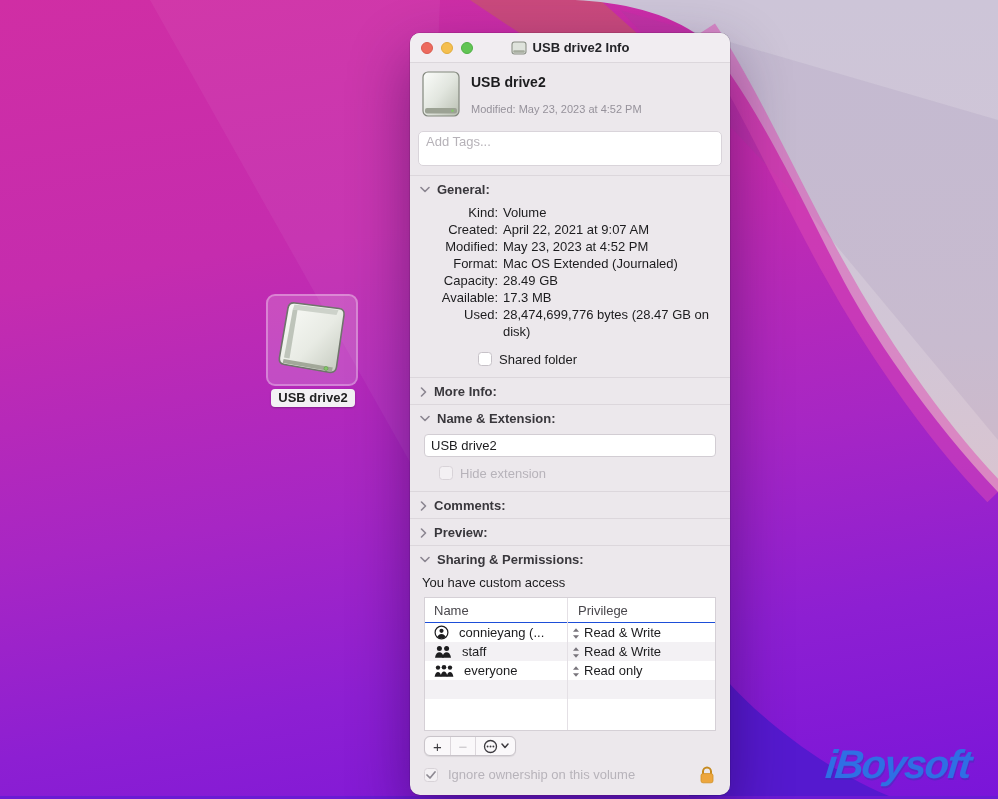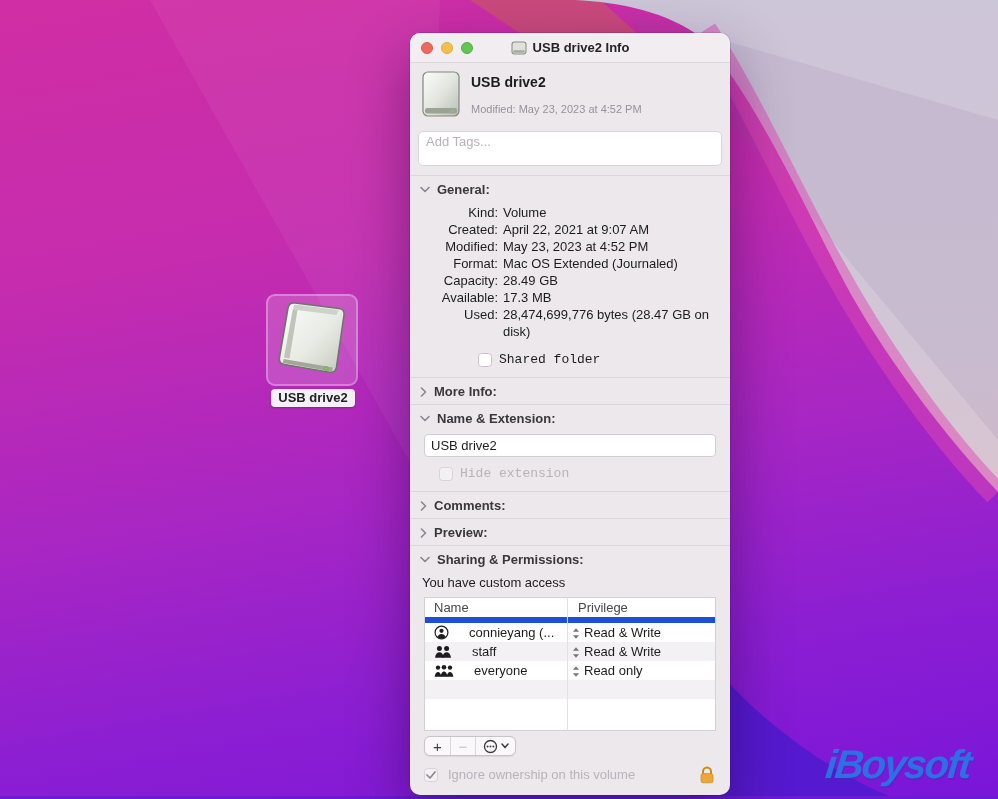--- a/index.html
+++ b/index.html
@@ -42,42 +42,42 @@
   .sep { height:1px; background:#dcd7dc; flex:none; }
 
   .sec-h { display:flex; align-items:center; gap:7px; padding:6px 10px 5px; font-size:13px; font-weight:bold; color:#39373c; }
   .chev { flex:none; display:inline-flex; }
 
   .kv-rows { padding:2px 0 0; }
   .kv { display:flex; font-size:13px; line-height:17px; padding:0 12px; }
   .kv .k { flex:none; width:76px; text-align:right; margin-right:5px; }
   .kv .v { flex:1; }
 
-  .check-row { display:flex; align-items:flex-end; gap:7px; font-size:13px; margin:12px 14px 10px 68px;font-family:Liberation Mono, monospace; }
+  .check-row { display:flex; align-items:flex-start; gap:7px; font-size:13px; margin:12px 14px 10px 68px; }
   .checkbox { flex:none; width:14px; height:14px; background:#fff; border:1px solid #c7c2c8; border-radius:3.5px;
               display:flex; align-items:center; justify-content:center; }
   .checkbox.disabled { background:#f3f0f3; border-color:#d8d3d8; }
   .check-row.disabled { color:#b7b3ba;padding-left:15px; }
 
   .name-field { margin:3px 14px 5px; }
   .name-field input { width:100%; height:23px; background:#fff; border:1px solid #d2cdd3; border-radius:4px;
                       font-family:inherit; font-size:13px; padding:1px 6px; color:#1c1c1e; }
   .hide-row { margin:4px 14px 10px 14px; }
 
   .note { padding:3px 12px 7px; font-size:13px; }
 
   .table { margin:0 14px; border:1px solid #d5d0d6; background:#fff; flex:1; min-height:110px;
            display:flex; flex-direction:column; position:relative; font-size:13px; }
   .col-div { position:absolute; left:142px; top:0; bottom:0; width:1px; background:#e4e0e5; }
-  .thead { display:flex; height:25px; align-items:center; border-bottom:6px solid #1d4ed8; color:#49474c; flex:none; }
+  .thead { display:flex; height:25px; align-items:center; border-bottom:1px solid #1d4ed8; color:#49474c; flex:none; }
   .th-name { flex:none; width:142px; padding-left:9px; }
   .th-priv { flex:1; padding-left:11px; }
   .trow { display:flex; height:19px; align-items:center; flex:none; }
   .trow.alt { background:#f3f1f4; }
-  .cell-name { flex:none; width:142px; display:flex; align-items:center; gap:20px; padding-left:9px; overflow:hidden; white-space:nowrap; }
+  .cell-name { flex:none; width:142px; display:flex; align-items:center; gap:10px; padding-left:9px; overflow:hidden; white-space:nowrap; }
   .cell-priv { flex:1; display:flex; align-items:flex-end; gap:4px; padding-left:5px; }
   .tfill { flex:1; }
 
   .btnbar { margin:5px 14px 0; flex:none; display:flex; }
   .pill { display:flex; align-items:stretch; height:20px; background:#faf8fa; border:1px solid #c9c4ca;
           border-radius:6px; overflow:hidden; box-shadow:0 .5px 1px rgba(0,0,0,.08); }
   .seg { width:25px; display:flex; align-items:center; justify-content:center; font-size:15px; color:#3c3a3f; }
   .seg + .seg { border-left:1px solid #dcd7dc; }
   .seg.disabled { color:#c6c2c7; }
   .seg.action { width:40px; gap:3px; }

